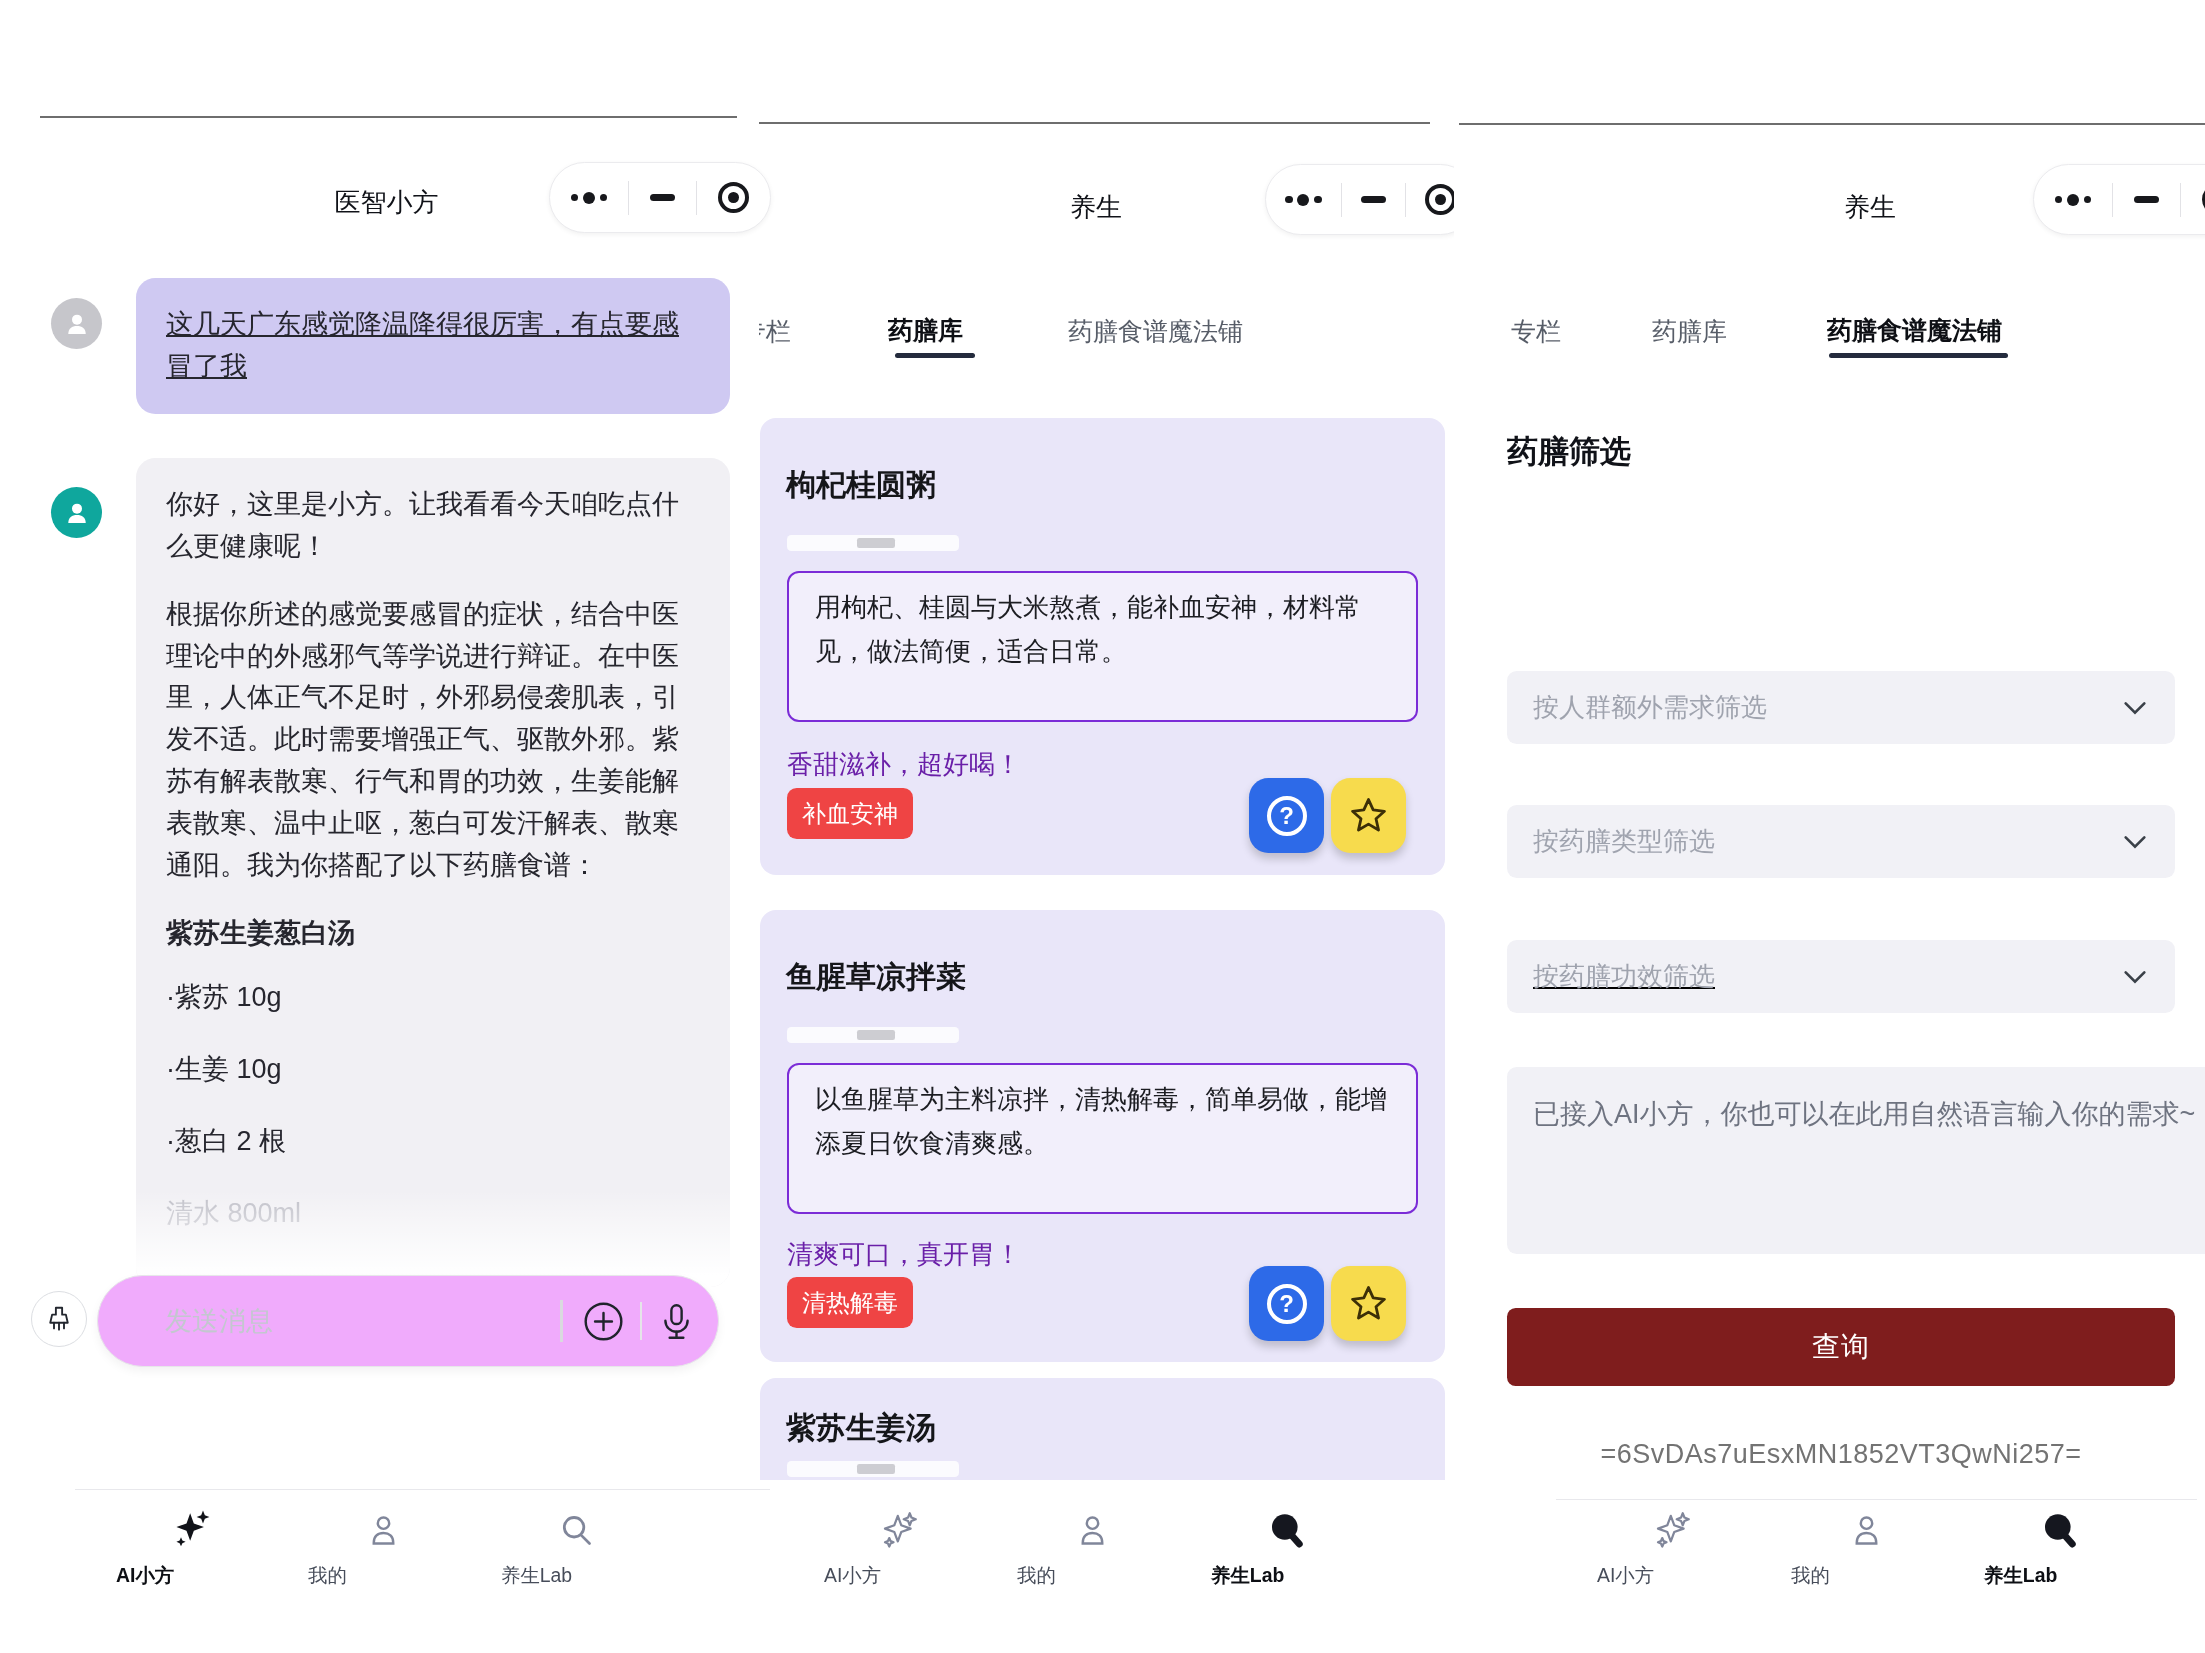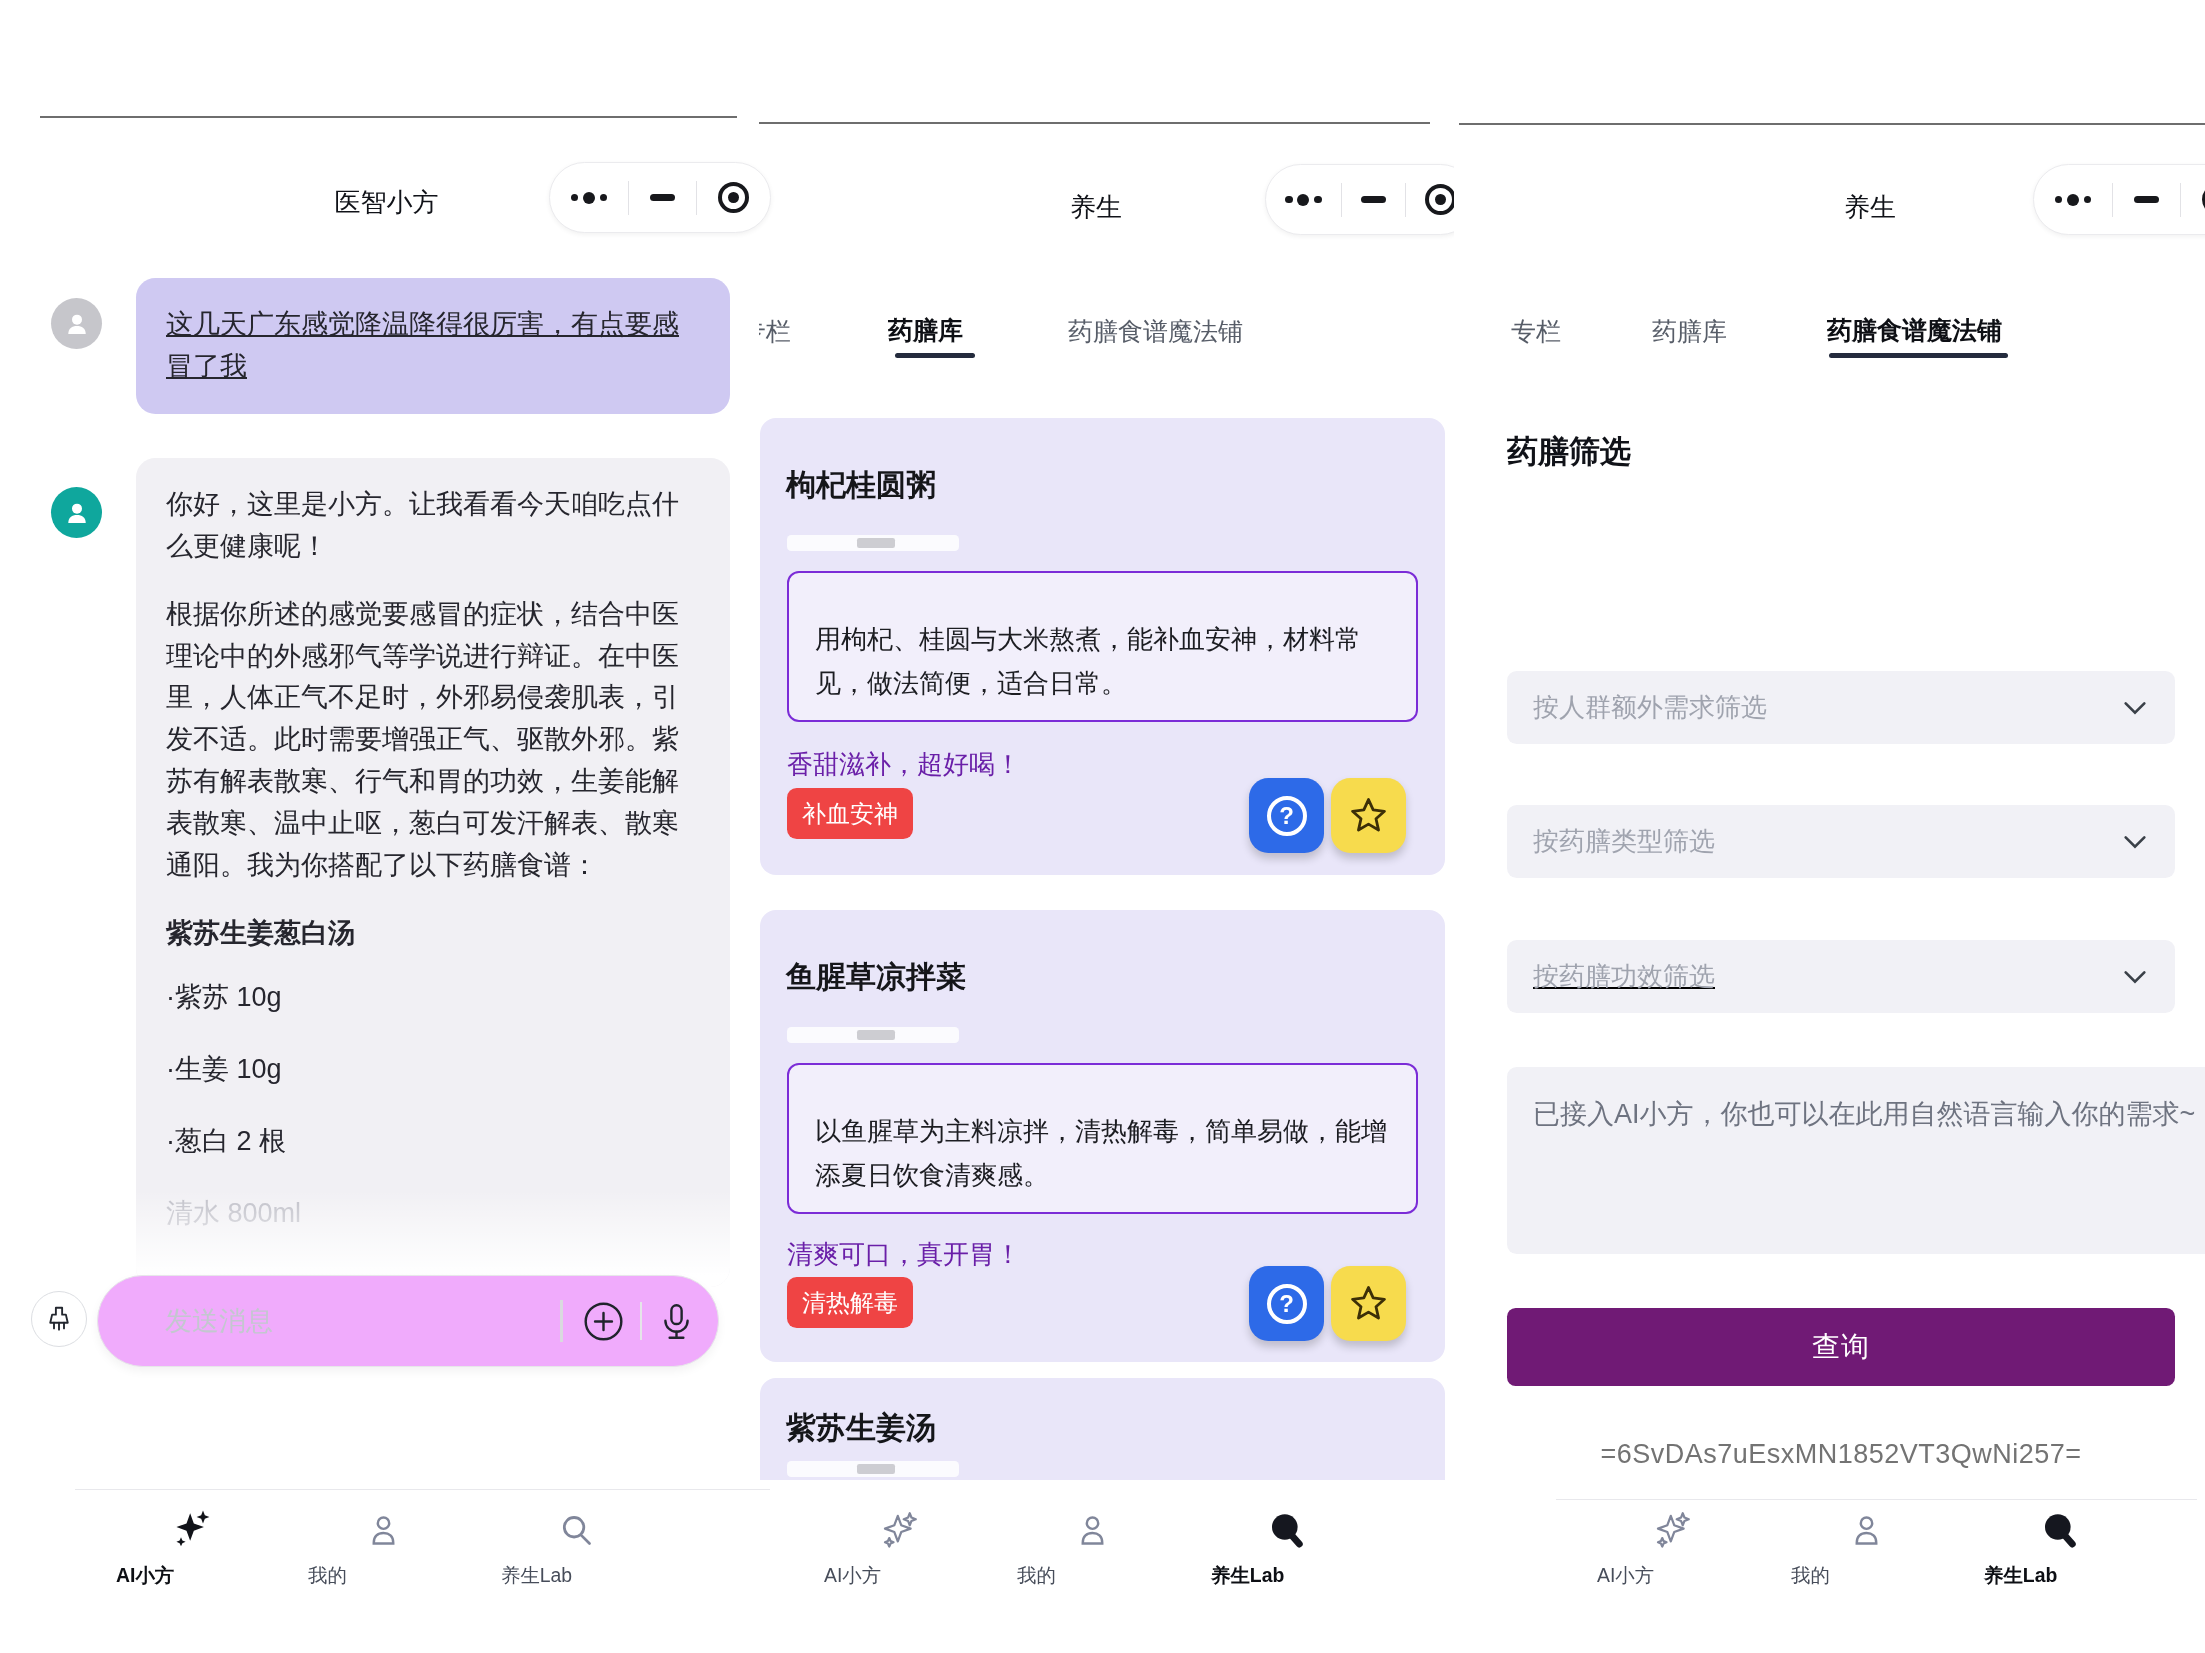--- a/index.html
+++ b/index.html
@@ -59,41 +59,41 @@
   .tab { position:absolute; font-size:25px; color:#575d68; }
   .tab.active { color:#0e1015; font-weight:700; }
   .tab-underline { position:absolute; height:5.4px; background:#242b3d; border-radius:3.2px; }
   .card { position:absolute; background:#e9e6f9; border-radius:16px; }
   .card-title { position:absolute; font-size:30px; font-weight:700; color:#15161a; }
   .card-strip { position:absolute; width:172px; height:16px; background:rgba(255,255,255,.82);
     border-radius:4.3px; }
   .card-strip i { position:absolute; left:70px; top:2.7px; width:38px; height:10.8px;
     background:rgba(120,120,130,.35); border-radius:2.2px; }
   .quote-box { position:absolute; background:#f2effb; border:2.7px solid #7b2cd7; border-radius:12px;
-    padding:44px 26px; font-size:26px; line-height:1.7; color:#1c1d22; }
+    padding:12px 26px; font-size:26px; line-height:1.7; color:#1c1d22; }
   .card-comment { position:absolute; font-size:26px; color:#6a1fa8; }
   .card-tag { position:absolute; background:#ef4444; color:#fff; font-size:24px;
     padding:9.7px 15px; border-radius:9.7px; }
   .sq-btn { position:absolute; width:75px; height:75px; border-radius:19.4px;
     display:flex; align-items:center; justify-content:center;
     box-shadow:0 5.4px 8.6px rgba(0,0,0,.18); }
   .btn-blue { background:#2d6ae8; }
   .btn-yellow { background:#f7db4d; }
   .q-ring { width:40px; height:40px; border:4.3px solid #fff; border-radius:50%;
     display:flex; align-items:center; justify-content:center; }
   .q-ring span { color:#fff; font-size:24px; font-weight:700; }
 
   
   .shop-heading { position:absolute; font-size:31px; font-weight:700; color:#101218; }
   .filter-box { position:absolute; height:73px; background:#f1f1f6; border-radius:9.7px;
     display:flex; align-items:center; justify-content:space-between; padding:0 26px; }
   .filter-box .ph { font-size:26px; color:#9fa3ae; }
   .hint-box { position:absolute; background:#f1f1f6; border-radius:9.7px; padding:26px;
     font-size:27px; line-height:1.6; color:#6e7380; }
-  .query-btn { position:absolute; background:#701a75; border-radius:8.6px; color:#fff;
+  .query-btn { position:absolute; background:#7f1d1d; border-radius:8.6px; color:#fff;
     font-size:28px; display:flex; align-items:center; justify-content:center; letter-spacing:1.1px; }
   .code-line { position:absolute; font-size:27px; color:#737373; text-align:center; letter-spacing:0.5px; }
   .hdiv { position:absolute; height:1.1px; background:#e8e8ec; }
 </style>
 </head>
 <body>
 
 <div class="panel" style="left:0;width:781px;">
   <div class="topline" style="left:40px;top:116px;width:697px;"></div>
 

